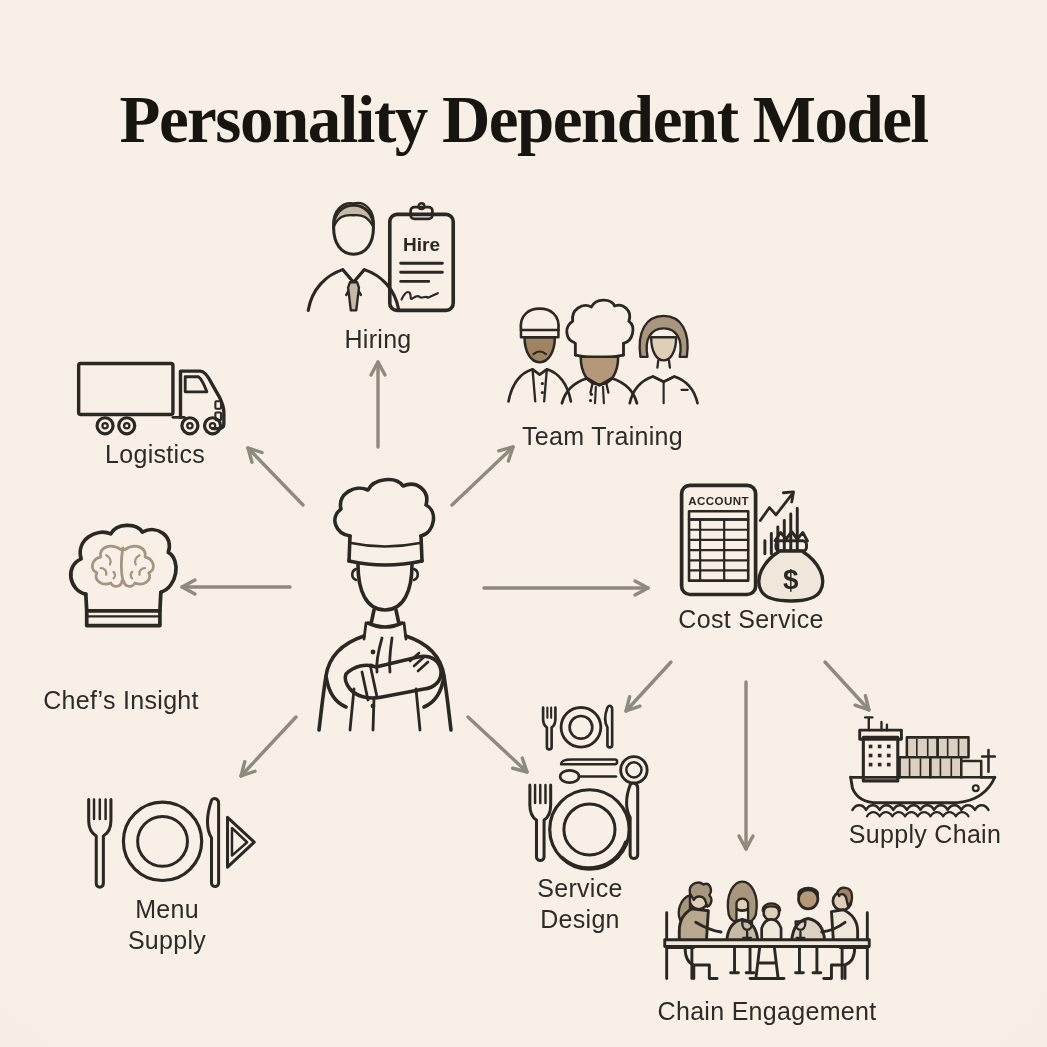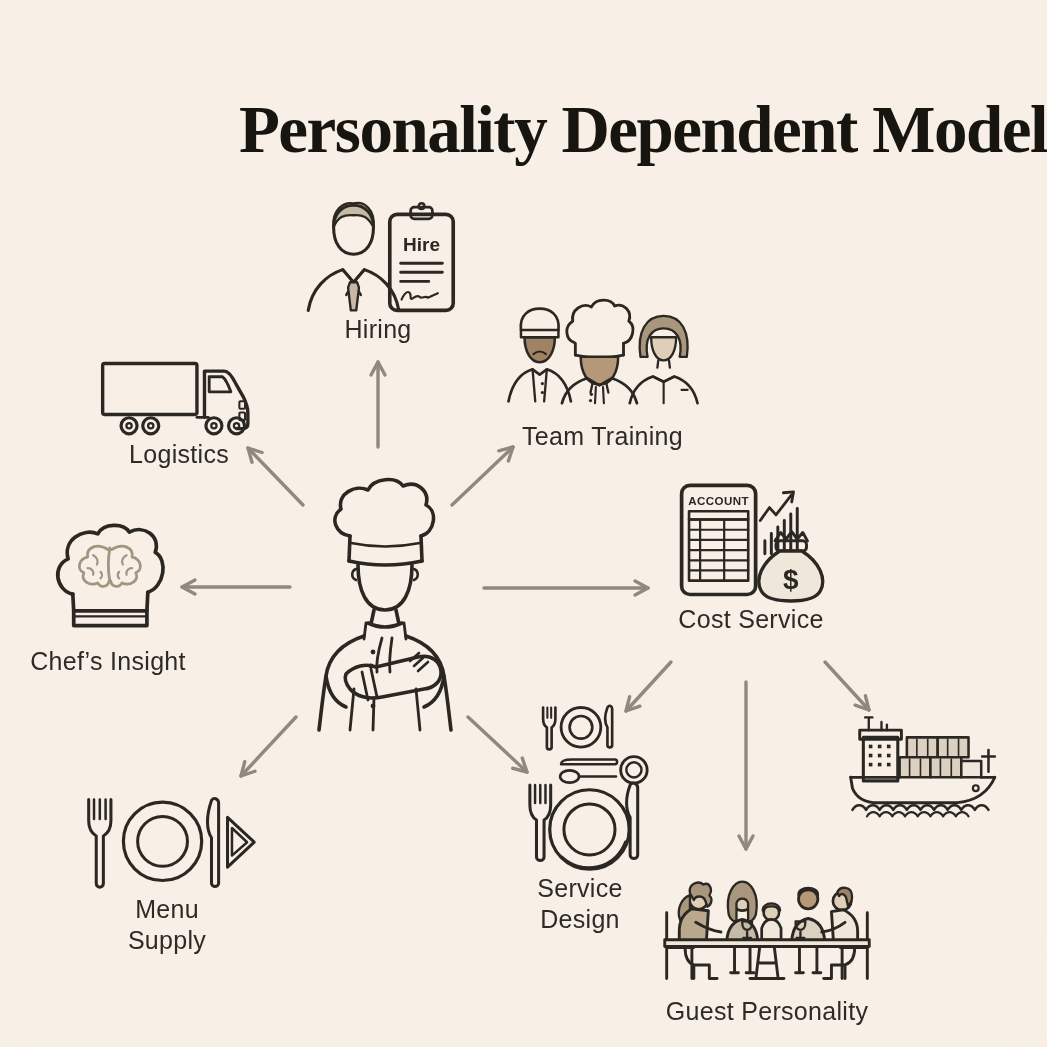--- a/index.html
+++ b/index.html
@@ -7,21 +7,21 @@
     --tan:#c6b9a6; --tan2:#b9a88e; --hair:#a9977d; --skin:#b59878; --skin2:#a08363;
     --skin3:#e0cfb8; --light:#efe8da; --cont:#dcd1c0;
   }
   html,body{margin:0;padding:0;}
   .canvas{
     position:relative; width:1047px; height:1047px; overflow:hidden;
     background: radial-gradient(120% 120% at 50% 42%, var(--bg) 0%, var(--bg) 55%, var(--bg-edge) 100%);
     font-family:"Liberation Sans", sans-serif; color:var(--label);
   }
   .title{
-    position:absolute; top:46px; left:0; width:100%; text-align:right;
+    position:absolute; top:36px; left:0; width:100%; text-align:center;
     font-family:"Liberation Serif", serif; font-weight:700; font-size:67px;
     letter-spacing:-1.5px; color:#17150f;
   }
   .node{position:absolute; display:flex; flex-direction:column; align-items:center;}
   .node svg{display:block;}
   .node-label{
     margin-top:0; font-size:25px; line-height:31px; text-align:center;
     letter-spacing:.3px; color:var(--label);
   }
   .nowrap{white-space:nowrap;}
@@ -83,21 +83,21 @@
         <path d="M56,213 L52,254 M118,213 L122,254 M76,222 L75,254" stroke-width="2.8"></path>
       </g>
       <g class="f-ink">
         <circle cx="75" cy="176" r="2.4"></circle>
           <circle cx="73" cy="190" r="2.4"></circle>
           <circle cx="75" cy="230" r="2.4"></circle>
       </g>
     </svg>
   </div>
 
-  <div class="node" style="left:288px; top:198px; width:180px;">
+  <div class="node" style="left:288px; top:198px; width:180px;gap:10px;">
     <svg width="164" height="116" viewBox="0 0 180 128">
       <path class="f-tan st" stroke-width="2.6" d="M41,32 C39,13 52,4 63,6 C75,3 87,13 85,32 C79,21 73,18 63,19 C52,18 46,21 41,32 Z"></path>
       <g class="st" stroke-width="3.4">
         <path d="M41,32 C41,50 49,62 63,62 C77,62 85,50 85,32 C85,17 75,8 63,8 C51,8 41,17 41,32"></path>
         <path d="M13,124 C17,100 33,85 51,79 L63,93 L75,79 C93,85 109,100 113,124"></path>
         <path d="M51,79 L63,93 L55,107 M75,79 L63,93 L71,107" stroke-width="2.8"></path>
       </g>
       <path class="f-tan st" stroke-width="2.6" d="M59,93 L67,93 L69,99 L66,124 L60,124 L57,99 Z"></path>
       <g class="st">
         <rect x="103" y="18" width="70" height="106" rx="8" stroke-width="4"></rect>
@@ -144,21 +144,21 @@
       <g class="f-ink">
         <circle cx="44" cy="96" r="1.8"></circle>
           <circle cx="44" cy="106" r="1.8"></circle>
         <circle cx="99" cy="108" r="1.8"></circle>
           <circle cx="98" cy="115" r="1.8"></circle>
       </g>
     </svg>
     <div class="node-label nowrap">Team Training</div>
   </div>
 
-  <div class="node" style="left:94px; top:356px; width:170px;">
+  <div class="node" style="left:70px; top:356px; width:170px;">
     <svg width="165" height="83" viewBox="0 0 175 88">
       <g class="st" stroke-width="3.6">
         <rect x="6" y="8" width="100" height="54" rx="2"></rect>
         <path d="M106,65 L118,65" stroke-width="3"></path>
         <path d="M114,65 L114,16 L135,16 C139,16 143,21 147,29 L155,43 C158,49 160,54 160,60 L160,72 C160,75 158,77 155,77 L148,77"></path>
         <path d="M119,22 L133,22 C136,24 139,30 142,38 L119,38 Z" stroke-width="3"></path>
         <rect x="151" y="48" width="6" height="8" rx="1" stroke-width="2.2"></rect>
         <rect x="151" y="60" width="6" height="8" rx="1" stroke-width="2.2"></rect>
         <circle cx="34" cy="74" r="8.5" stroke-width="3.4"></circle>
           <circle cx="57" cy="74" r="8.5" stroke-width="3.4"></circle>
@@ -166,21 +166,21 @@
           <circle cx="148" cy="74" r="8.5" stroke-width="3.4"></circle>
         <circle cx="34" cy="74" r="2.8" stroke-width="2.4"></circle>
           <circle cx="57" cy="74" r="2.8" stroke-width="2.4"></circle>
         <circle cx="124" cy="74" r="2.8" stroke-width="2.4"></circle>
           <circle cx="148" cy="74" r="2.8" stroke-width="2.4"></circle>
       </g>
     </svg>
     <div class="node-label nowrap">Logistics</div>
   </div>
 
-  <div class="node" style="left:23px; top:520px; width:170px;">
+  <div class="node" style="left:36px; top:520px; width:170px;gap:39px;">
     <svg width="126" height="126" viewBox="0 0 136 136">
       <g class="st" stroke-width="4">
         <path d="M30,80 C12,76 7,50 25,42 C19,22 41,8 57,15 C63,3 85,3 91,13 C107,5 125,17 119,35 C133,43 129,72 111,78"></path>
         <path d="M30,80 L31,98 M111,78 L110,98"></path>
         <rect x="31" y="98" width="79" height="16"></rect>
         <path d="M31,104 L110,104" stroke-width="2.4"></path>
       </g>
       <g class="brain" stroke-width="3">
         <path d="M70,30 C68,42 68,56 70,66"></path>
         <path d="M68,32 C56,24 44,30 46,40 C36,42 34,54 42,57 C38,65 48,72 57,68 C60,74 68,72 69,66"></path>
@@ -281,20 +281,21 @@
           <rect x="48" y="46" width="4" height="4"></rect>
         <rect x="28" y="56" width="4" height="4"></rect>
           <rect x="38" y="56" width="4" height="4"></rect>
           <rect x="48" y="56" width="4" height="4"></rect>
       </g>
       <g class="st" stroke-width="2.8">
         <path d="M10,108 C14,101 21,101 25,108 C29,101 36,101 40,108 C44,101 51,101 55,108 C59,101 66,101 70,108 C74,101 81,101 85,108 C89,101 96,101 100,108 C104,101 111,101 115,108 C119,101 126,101 130,108 C134,101 141,101 145,108 C149,101 156,101 160,108"></path>
         <path d="M26,115 C30,109 36,109 40,115 C44,109 50,109 54,115 C58,109 64,109 68,115 C72,109 78,109 82,115 C86,109 92,109 96,115 C100,109 106,109 110,115 C114,109 120,109 124,115 C128,109 134,109 138,115" stroke-width="2.4"></path>
       </g>
     </svg>
+    <div class="node-label nowrap">Supply Chain</div>
   </div>
 
   <div class="node" style="left:653px; top:870px; width:228px;">
     <svg width="228" height="126" viewBox="0 0 235 130">
       <g class="st" stroke-width="3">
         <path d="M14,44 L14,112 M14,80 L42,80 M40,80 L40,112"></path>
         <path d="M221,44 L221,112 M221,80 L193,80 M195,80 L195,112"></path>
       </g>
 
       <g class="st" stroke-width="2.8">
@@ -329,16 +330,16 @@
         <path d="M84,79 L84,106 M100,79 L100,106 M80,106 L88,106 M96,106 L104,106"></path>
         <path d="M151,79 L151,106 M169,79 L169,106 M147,106 L155,106 M165,106 L173,106"></path>
         <path d="M208,80 C208,90 204,96 198,98 L184,98 M184,98 L184,112 M198,98 L198,112 M176,112 L184,112"></path>
       </g>
 
       <g class="st" stroke-width="2.4">
         <path d="M92,55 C92,64 102,64 102,55 L102,53 L92,53 Z M97,64 L97,70 M93,70 L101,70"></path>
         <path d="M147,55 C147,64 157,64 157,55 L157,53 L147,53 Z M152,64 L152,70 M148,70 L156,70"></path>
       </g>
     </svg>
-    <div class="node-label nowrap">Guest Personality</div>
+    <div class="node-label nowrap">Chain Engagement</div>
   </div>
 
 </div>
 
 </body></html>

